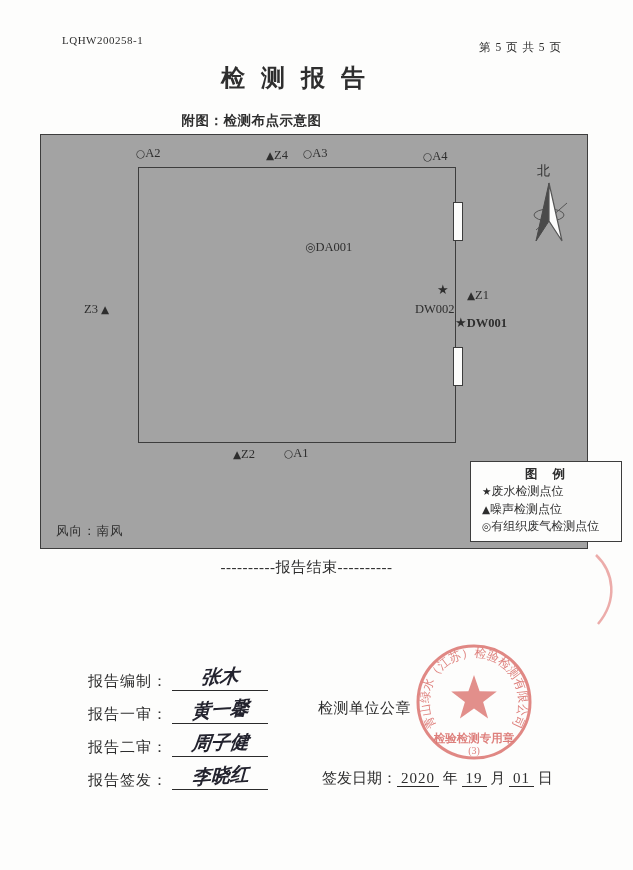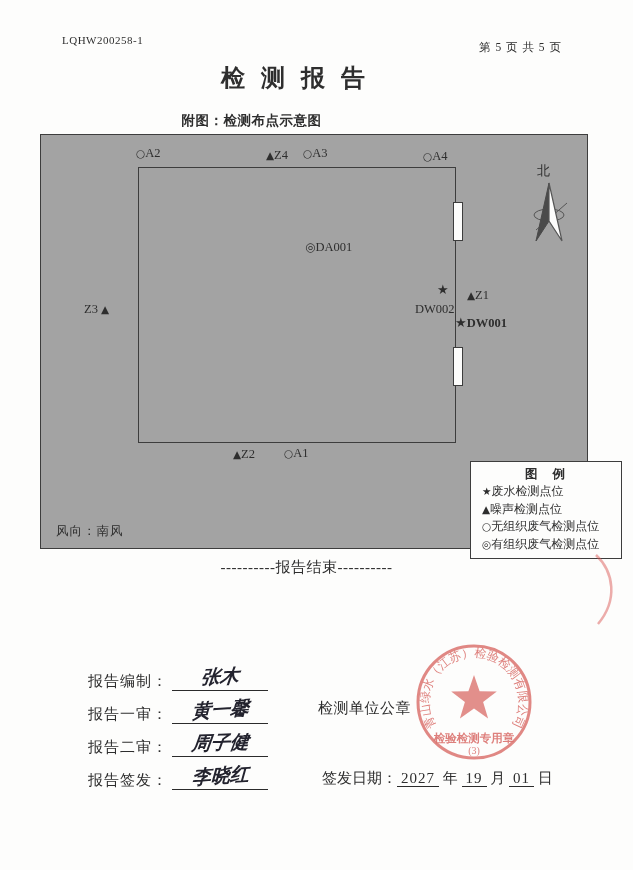--- a/index.html
+++ b/index.html
@@ -77,21 +77,20 @@
     <ellipse cx="22" cy="34" rx="15" ry="6" fill="none" stroke="#555" stroke-width="1"></ellipse>
     <line x1="9" y1="49" x2="40" y2="22" stroke="#555" stroke-width="1"></line>
     <polygon points="22,2 9,60 22,40" fill="#4a4a4a" stroke="#4a4a4a" stroke-width="1"></polygon>
     <polygon points="22,2 35,60 22,40" fill="#fdfdfc" stroke="#555" stroke-width="1.2"></polygon>
   </svg>
 
   <div class="legend">
     <div class="legend-title">图  例</div>
     <div class="legend-item"><span class="sym">★</span><span>废水检测点位</span></div>
     <div class="legend-item"><span class="sym">▲</span><span>噪声检测点位</span></div>
-    <div class="legend-item"><span class="sym">○</span><span>无组织废气检测点位</span></div>
     <div class="legend-item"><span class="sym">◎</span><span>有组织废气检测点位</span></div>
   </div>
 
   <div class="wind">风向：南风</div>
 </div>
 
 <div class="abs end-line">----------报告结束----------</div>
 
 <div class="sig-row" style="top:664px;">
   <span class="lbl">报告编制：</span><span class="sig-line"><span class="sig-text">张木</span></span>
@@ -101,21 +100,21 @@
 </div>
 <div class="sig-row" style="top:730px;">
   <span class="lbl">报告二审：</span><span class="sig-line"><span class="sig-text">周子健</span></span>
 </div>
 <div class="sig-row" style="top:763px;">
   <span class="lbl">报告签发：</span><span class="sig-line"><span class="sig-text">李晓红</span></span>
 </div>
 
 <div class="abs seal-caption">检测单位公章</div>
 <div class="abs date-line">
-  <span>签发日期：</span><span class="u">2027</span> <span>年</span> <span class="u">19</span> <span>月</span> <span class="u">01</span> <span>日</span>
+  <span>签发日期：</span><span class="u">2020</span> <span>年</span> <span class="u">19</span> <span>月</span> <span class="u">01</span> <span>日</span>
 </div>
 
 <svg class="abs stamp" viewBox="0 0 140 140">
   <defs>
     <path id="arcpath" d="M 32,94 A 45,45 0 1 1 108,94" fill="none"></path>
   </defs>
   <circle cx="70" cy="70" r="56" fill="none" stroke="#d8605c" stroke-width="3" opacity="0.85"></circle>
   <polygon points="70,43 75.6,59.2 92.8,59.6 79.1,70 84.1,86.4 70,76.6 55.9,86.4 60.9,70 47.2,59.6 64.4,59.2" fill="#d8605c" opacity="0.8"></polygon>
   <text font-size="12" fill="#d8605c" opacity="0.9" style="font-family:'Liberation Serif',serif;">
     <textPath href="#arcpath" startOffset="0">青山绿水（江苏）检验检测有限公司</textPath>

